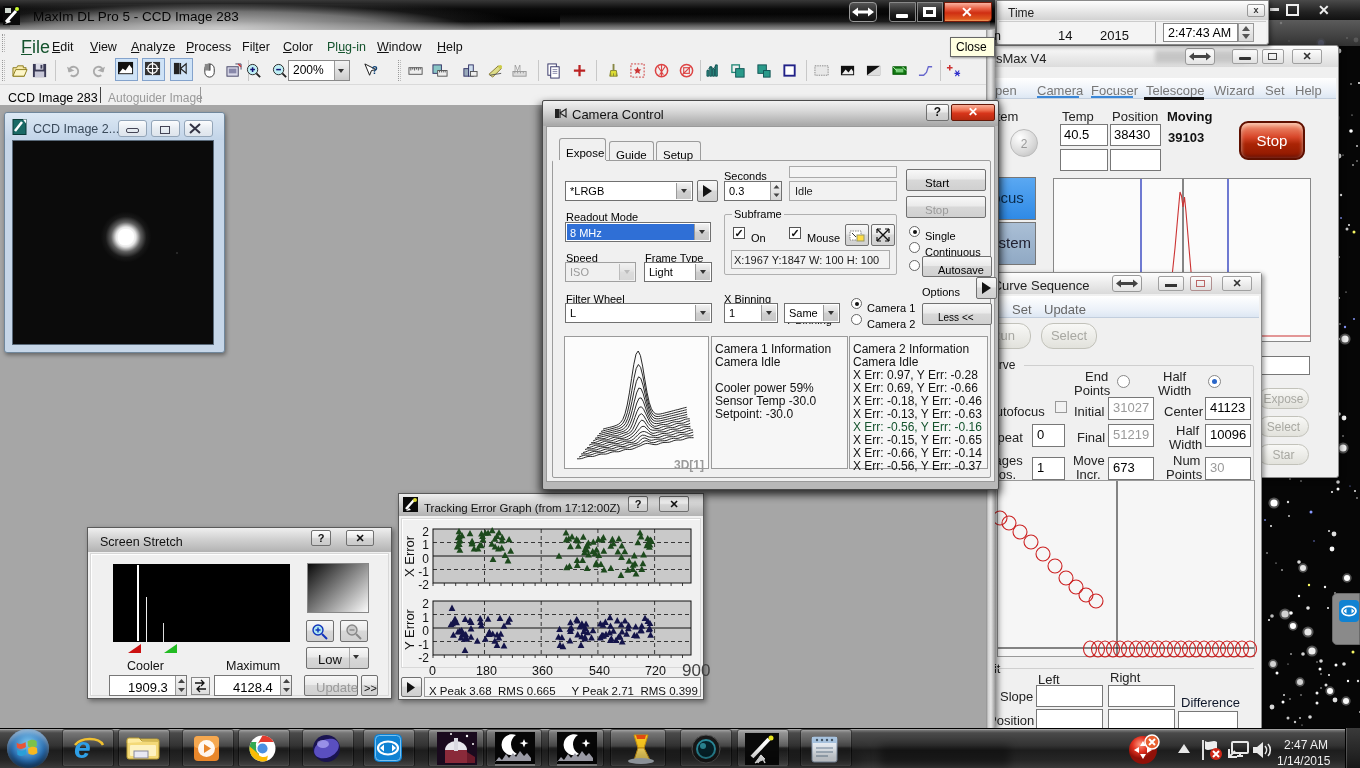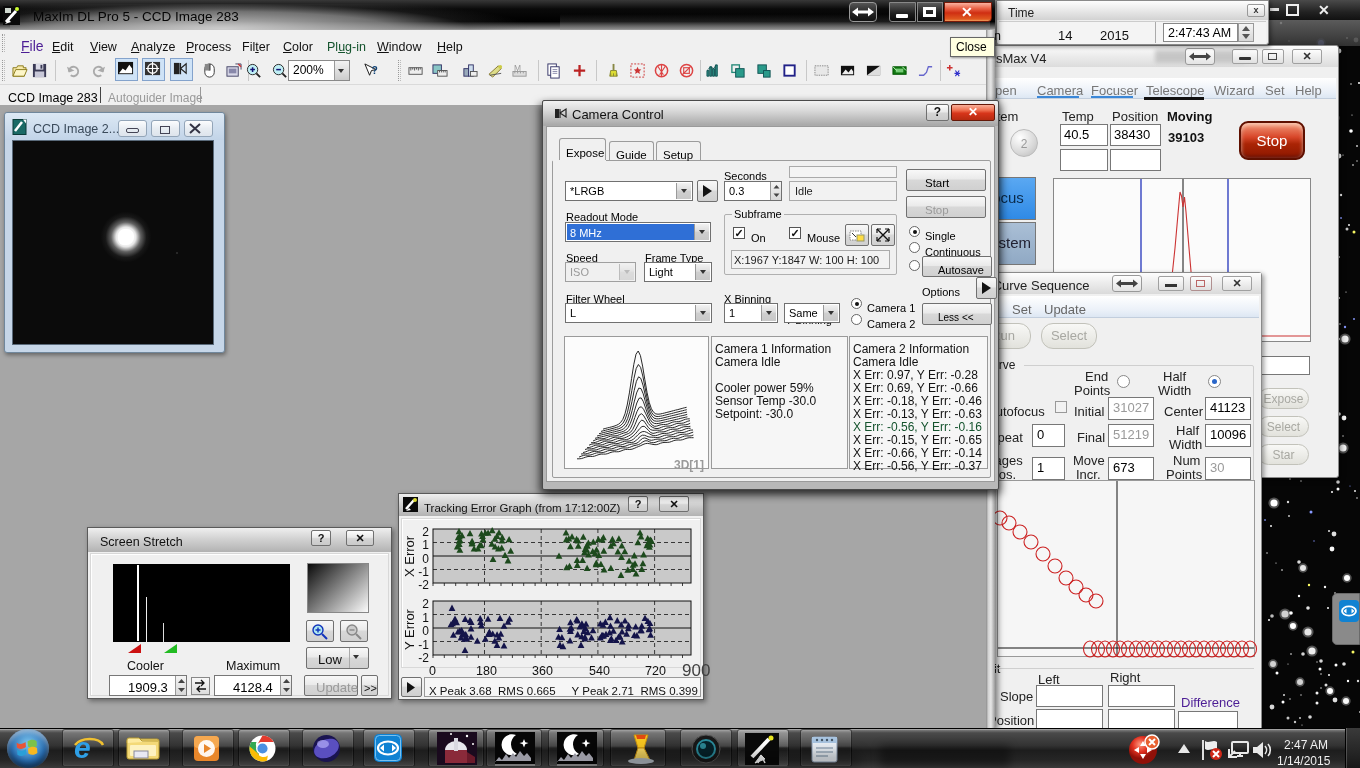--- a/index.html
+++ b/index.html
@@ -414,21 +414,21 @@
     <ellipse cx="1242" cy="649" rx="6.5" ry="8" fill="none" stroke="#c22" stroke-width="1.1"></ellipse>
     <ellipse cx="1250" cy="649" rx="6.5" ry="8" fill="none" stroke="#c22" stroke-width="1.1"></ellipse>
   </svg>
 <div style="position:absolute;left:986px;top:659px;white-space:nowrap;"><span style="font-size:13px;color:#222">Fit</span></div>
 <div style="position:absolute;left:984px;top:668px;width:270px;height:68px;border-top:1px solid #cfcfcf;"></div>
 <div style="position:absolute;left:1038px;top:670px;white-space:nowrap;"><span style="font-size:13px;color:#222">Left</span></div>
 <div style="position:absolute;left:1110px;top:668px;white-space:nowrap;"><span style="font-size:13px;color:#222">Right</span></div>
 <div style="position:absolute;left:1000px;top:687px;white-space:nowrap;"><span style="font-size:13px;color:#222">Slope</span></div>
 <div style="position:absolute;left:1036px;top:685px;width:67px;height:22px;background:#fff;border:1px solid #777;"></div>
 <div style="position:absolute;left:1108px;top:685px;width:67px;height:22px;background:#fff;border:1px solid #777;"></div>
-<div style="position:absolute;left:1181px;top:693px;white-space:nowrap;"><span style="font-size:13px;color:#4c1d95">Difference</span></div>
+<div style="position:absolute;left:1181px;top:693px;white-space:nowrap;"><span style="font-size:13px;color:#0f172a">Difference</span></div>
 <div style="position:absolute;left:988px;top:711px;white-space:nowrap;"><span style="font-size:13px;color:#222">Position</span></div>
 <div style="position:absolute;left:1036px;top:709px;width:67px;height:22px;background:#fff;border:1px solid #777;"></div>
 <div style="position:absolute;left:1108px;top:709px;width:67px;height:22px;background:#fff;border:1px solid #777;"></div>
 <div style="position:absolute;left:1178px;top:711px;width:60px;height:21px;background:#fff;border:1px solid #777;"></div>
 <div style="position:absolute;left:996px;top:0px;width:273px;height:45px;background:#f0f0f0;border:1px solid #8a8a8a;border-radius:0 0 3px 3px;box-shadow:2px 2px 4px rgba(0,0,0,.4);"></div>
 <div style="position:absolute;left:997px;top:1px;width:271px;height:19px;background:linear-gradient(#fdfdfd,#e4e4e4 60%,#d2d2d2);"></div>
 <div style="position:absolute;left:1008px;top:3px;white-space:nowrap;"><span style="font-size:12px;color:#222">Time</span></div>
 <div style="position:absolute;left:1247px;top:4px;width:18px;height:13px;background:linear-gradient(#fdfdfd,#ddd);border:1px solid #999;border-radius:2px;color:#333;font-size:9px;font-weight:bold;text-align:center;line-height:11px;">x</div>
 <div style="position:absolute;left:999px;top:21px;width:267px;height:23px;background:#f4f4f4;border-top:1px solid #ccc;"></div>
 <div style="position:absolute;left:980px;top:26px;white-space:nowrap;"><span style="font-size:13px;color:#111">Jan</span></div>
@@ -459,21 +459,21 @@
     <path d="M0 5l6-4.5v3h10v-3L22 5l-6 4.5v-3H6v3z" fill="#fff"></path>
   </svg>
 <div style="position:absolute;left:889px;top:2px;width:27px;height:20px;background:linear-gradient(#5a5a5a,#1d1d1d 60%,#0a0a0a);border:1px solid #888;border-radius:0 0 0 3px;"></div>
 <div style="position:absolute;left:896px;top:14px;width:12px;height:4px;background:#fff;border-radius:1px;"></div>
 <div style="position:absolute;left:917px;top:2px;width:26px;height:20px;background:linear-gradient(#5a5a5a,#1d1d1d 60%,#0a0a0a);border:1px solid #888;"></div>
 <div style="position:absolute;left:923px;top:7px;width:13px;height:10px;border:3px solid #fff;"></div>
 <div style="position:absolute;left:944px;top:2px;width:48px;height:20px;background:linear-gradient(#f8b2a0,#ea6448 30%,#cf2e12 55%,#e05a20 90%,#f0a060);border:1px solid #7a1a08;border-radius:0 0 4px 0;"></div>
 <div style="position:absolute;left:961px;top:3px;white-space:nowrap;"><b style="color:#fff;font-size:14px;">✕</b></div>
 <div style="position:absolute;left:0px;top:30px;width:986px;height:26px;background:#f0f0f0;"></div>
 <div style="position:absolute;left:2px;top:34px;width:3px;height:18px;border-left:1px dotted #999;border-right:1px dotted #bbb;"></div>
-<div style="position:absolute;left:21px;top:37px;white-space:nowrap;"><span style="font-size:14px;color:#4c1d95"><u>F</u>ile</span></div>
+<div style="position:absolute;left:21px;top:37px;white-space:nowrap;"><span style="font-size:18px;color:#14532d"><u>F</u>ile</span></div>
 <div style="position:absolute;left:52px;top:37px;white-space:nowrap;"><span style="font-size:12.5px;color:#111"><u>E</u>dit</span></div>
 <div style="position:absolute;left:90px;top:37px;white-space:nowrap;"><span style="font-size:12.5px;color:#111"><u>V</u>iew</span></div>
 <div style="position:absolute;left:131px;top:37px;white-space:nowrap;"><span style="font-size:12.5px;color:#111"><u>A</u>nalyze</span></div>
 <div style="position:absolute;left:186px;top:37px;white-space:nowrap;"><span style="font-size:12.5px;color:#111"><u>P</u>rocess</span></div>
 <div style="position:absolute;left:242px;top:37px;white-space:nowrap;"><span style="font-size:12.5px;color:#111">Fil<u>t</u>er</span></div>
 <div style="position:absolute;left:283px;top:37px;white-space:nowrap;"><span style="font-size:12.5px;color:#111"><u>C</u>olor</span></div>
 <div style="position:absolute;left:327px;top:37px;white-space:nowrap;"><span style="font-size:12.5px;color:#14532d">Pl<u>u</u>g-in</span></div>
 <div style="position:absolute;left:377px;top:37px;white-space:nowrap;"><span style="font-size:12.5px;color:#111"><u>W</u>indow</span></div>
 <div style="position:absolute;left:437px;top:37px;white-space:nowrap;"><span style="font-size:12.5px;color:#111"><u>H</u>elp</span></div>
 <div style="position:absolute;left:0px;top:56px;width:986px;height:29px;background:#f0f0f0;border-bottom:1px solid #dadada;"></div>

